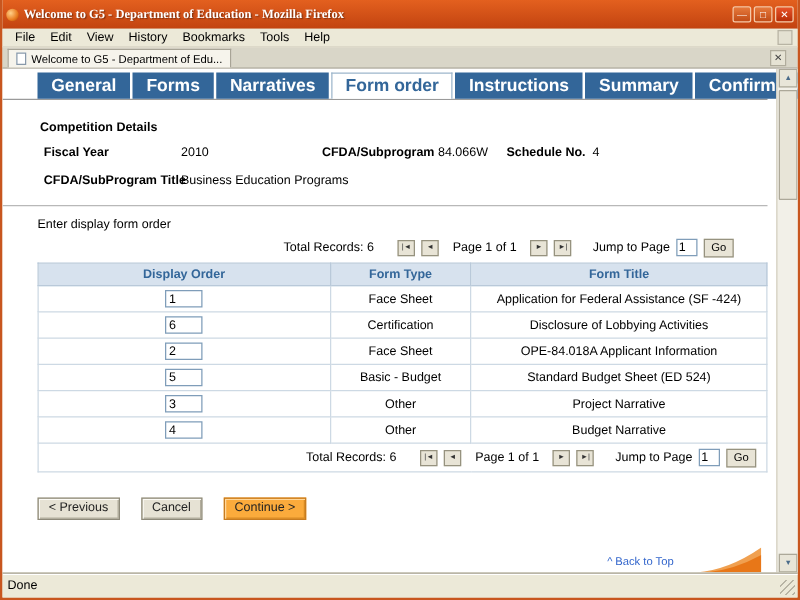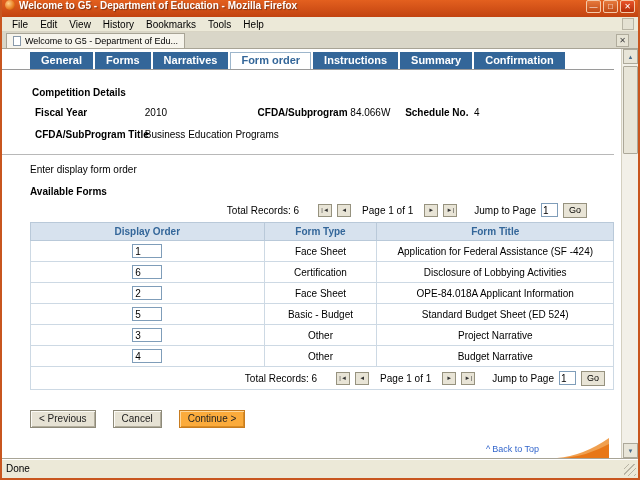--- a/index.html
+++ b/index.html
@@ -2,21 +2,21 @@
 <html><head>
 <meta charset="utf-8">
 <style>
   * { box-sizing: border-box; margin: 0; padding: 0; }
   html,body { width:640px; height:480px; }
   body { font-family: "Liberation Sans", "DejaVu Sans", sans-serif; background:#ece9d8; }
 
   .window { width:640px; height:480px; display:flex; flex-direction:column; border-left:2px solid #c8561f; border-right:2px solid #c8561f; border-bottom:2px solid #c8561f; }
 
   
-  .titlebar { height:17px; background:linear-gradient(to bottom,#e3601f,#c24310); display:flex; padding:0 3px; flex:0 0 auto; }
+  .titlebar { height:23px; background:linear-gradient(to bottom,#e3601f,#c24310); display:flex; align-items:center; padding:0 3px; flex:0 0 auto;font-family:Liberation Serif, serif; }
   .ff-icon { width:10px; height:10px; border-radius:50%; background:radial-gradient(circle at 35% 35%, #ffd089, #e87a1e 60%, #9c3f05); margin-right:4px; flex:0 0 auto; }
   .title-text { color:#fff; font-size:10px; font-weight:bold; white-space:nowrap; overflow:hidden; flex:1 1 auto; text-shadow:1px 1px 1px rgba(0,0,0,.4); }
   .winbtns { display:flex; gap:2px; flex:0 0 auto; }
   .wb { width:15px; height:13px; font-size:8px; line-height:12px; text-align:center; color:#fff; background:linear-gradient(to bottom,#e6793c,#c14c17); border:1px solid #f5c9a8; border-radius:2px; cursor:default; }
   .wb.close { background:linear-gradient(to bottom,#e8542a,#b62e08); }
 
   .menubar { height:15px; background:#ece9d8; border-bottom:1px solid #d8d4c4; display:flex; align-items:center; padding:0 4px; font-size:10px; flex:0 0 auto; }
   .menuitem { padding:0 6px; color:#000; }
   .menuspacer { flex:1 1 auto; }
   .throbber { width:12px; height:12px; background:#e4e1d2; border:1px solid #b8b4a4; }
@@ -34,21 +34,21 @@
 
   
   .scrollbar { width:17px; background:#f2f0e8; border-left:1px solid #d4d0c0; position:relative; flex:0 0 auto; }
   .sb-btn { position:absolute; left:1px; width:15px; height:15px; background:#e8e5d8; border:1px solid #aca899; font-size:6px; color:#4a6b8a; text-align:center; line-height:14px; }
   .sb-up { top:0; }
   .sb-down { bottom:0; }
   .sb-thumb { position:absolute; left:1px; top:17px; width:15px; height:88px; background:#e8e5d8; border:1px solid #aca899; border-radius:1px; }
 
   
   .navtabs { display:flex; gap:2px; padding:3px 0 0 28px; }
-  .ntab { background:#336699; color:#fff; font-size:11px; font-weight:bold; padding:2px 11px 3px 11px; text-align:right; white-space:nowrap; }
+  .ntab { background:#336699; color:#fff; font-size:14px; font-weight:bold; padding:2px 11px 3px 11px; text-align:right; white-space:nowrap; }
   .ntab.active { background:#fff; color:#336699; border:1px solid #9db6cc; border-bottom:none; padding:1px 10px 3px 10px; }
   .tabrule { height:1px; background:#9a9a9a; margin-right:7px; }
 
   
   .comp-heading { font-weight:bold; margin:17px 0 0 30px; }
   .frow { margin:9px 0 0 33px; height:13px; white-space:nowrap; }
   .flabel { font-weight:bold; display:inline-block; }
   .fval { display:inline-block; }
   .w-l1 { width:107px; }
   .w-v1 { width:110px; }
@@ -155,21 +155,20 @@
         <span class="flabel w-l3">Schedule No.</span>
         <span class="fval">4</span>
       </div>
       <div class="frow">
         <span class="flabel w-l1">CFDA/SubProgram Title</span>
         <span class="fval">Business Education Programs</span>
       </div>
       <div class="hrline"></div>
 
       <div class="enter-text">Enter display form order</div>
-      <div class="avail">Available Forms</div>
 
       <div class="pagrow">
         <span class="pagination">
           <span class="ptotal">Total Records: 6</span>
           <button class="pbtn">|◄</button>
           <button class="pbtn">◄</button>
           <span class="plabel">Page 1 of 1</span>
           <button class="pbtn">►</button>
           <button class="pbtn">►|</button>
           <span class="pjump">Jump to Page</span>

